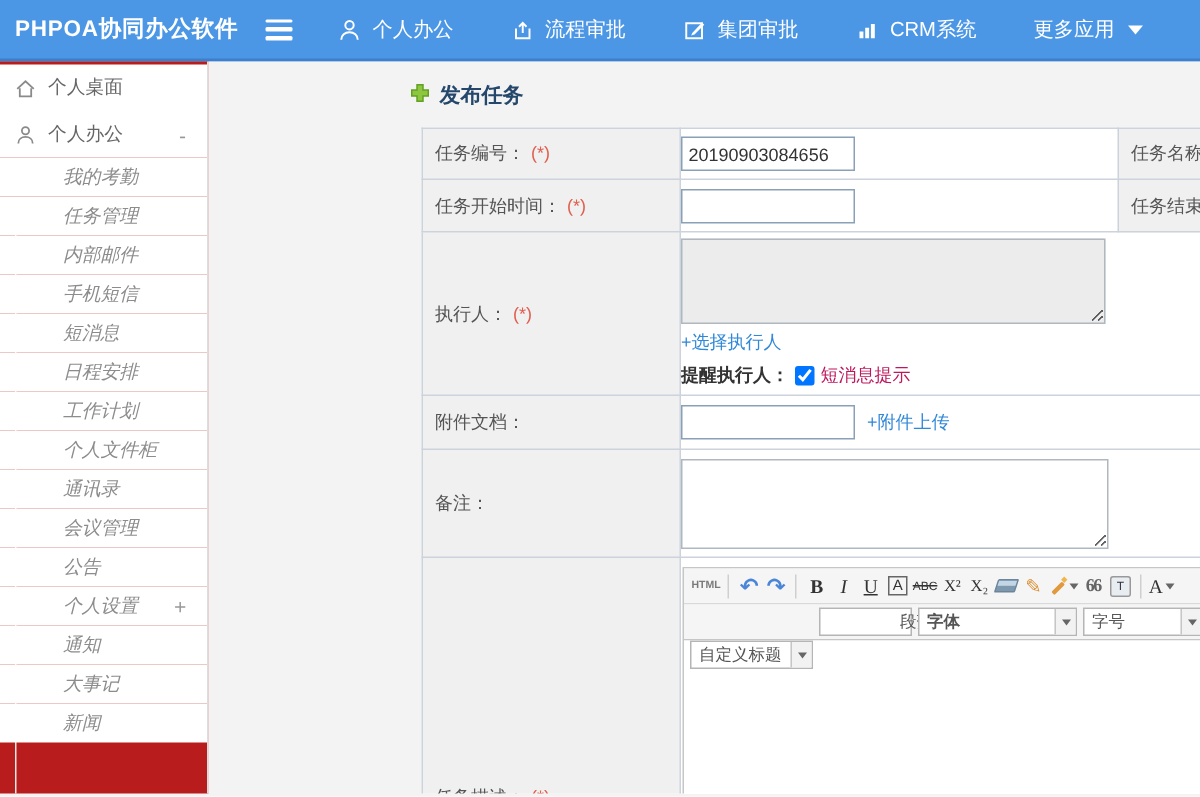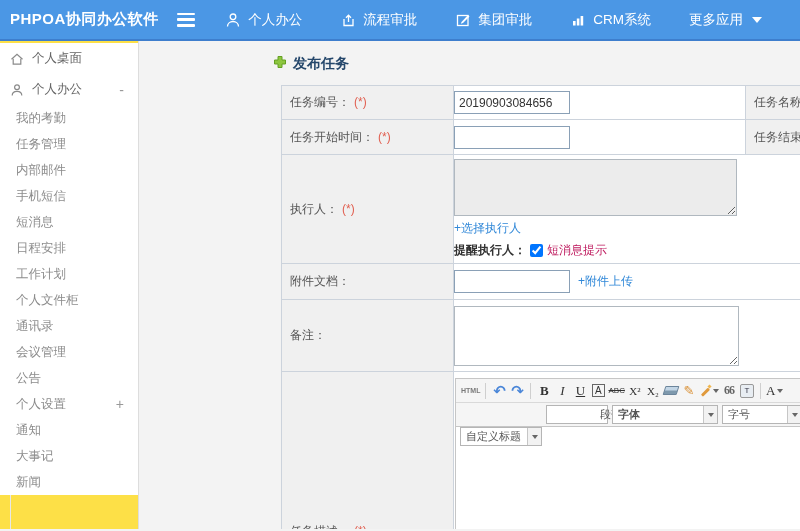--- a/index.html
+++ b/index.html
@@ -11,24 +11,24 @@
   .logo { width:180px; padding-left:10px; font-size:15px; font-weight:bold; letter-spacing:0.5px; white-space:nowrap; }
   .hamburger { width:20px; height:14px; margin:0 0 0 12px; display:flex; flex-direction:column; justify-content:space-between; cursor:pointer; }
   .hamburger i { display:block; height:2.5px; background:#fff; border-radius:1px; }
   .topnav { display:flex; align-items:center; margin-left:30px; }
   .nav-item { display:flex; align-items:center; gap:7px; margin-right:38px; font-size:13.5px; cursor:pointer; white-space:nowrap; }
   .nav-item svg { display:block; }
   .caret-down { width:0; height:0; border-left:5px solid transparent; border-right:5px solid transparent; border-top:6px solid #fff; margin-left:2px; }
 
   
   .layout { display:flex; height:488px; }
-  .sidebar { width:139px; background:#fde047; border-right:1px solid #ddd; padding-top:2px; position:relative; flex:none; }
+  .sidebar { width:139px; background:#b91c1c; border-right:1px solid #ddd; padding-top:2px; position:relative; flex:none; }
   .tree-line { position:absolute; left:10px; top:96px; bottom:0; width:1px; background:#e7e7e7; }
   .side-item { height:31px; display:flex; align-items:center; padding-left:10px; gap:8px; color:#666; font-size:12.5px; cursor:pointer; position:relative; background:#fff; }
-  .side-item.sub { height:26px; padding-left:16px; color:#8c8c8c; }
+  .side-item.sub { height:26px; padding-left:42px; color:#8c8c8c;font-style:italic; }
   .side-item .toggle { margin-left:auto; margin-right:14px; color:#999; font-size:14px; line-height:1; }
   .side-item svg { display:block; flex:none; }
 
   .content { flex:1; position:relative; overflow:hidden; background:#f3f3f3; }
   .page-header { margin:13px 0 0 134px; height:19px; display:flex; align-items:center; gap:6px; }
   .page-title { font-size:14px; font-weight:bold; color:#25476b; }
 
   
   table.form { margin:12px 0 0 142px; border-collapse:collapse; width:1100px; table-layout:fixed; background:#fff; }
   table.form td { border:1px solid #ccd3dc; vertical-align:middle; font-size:12px; }

